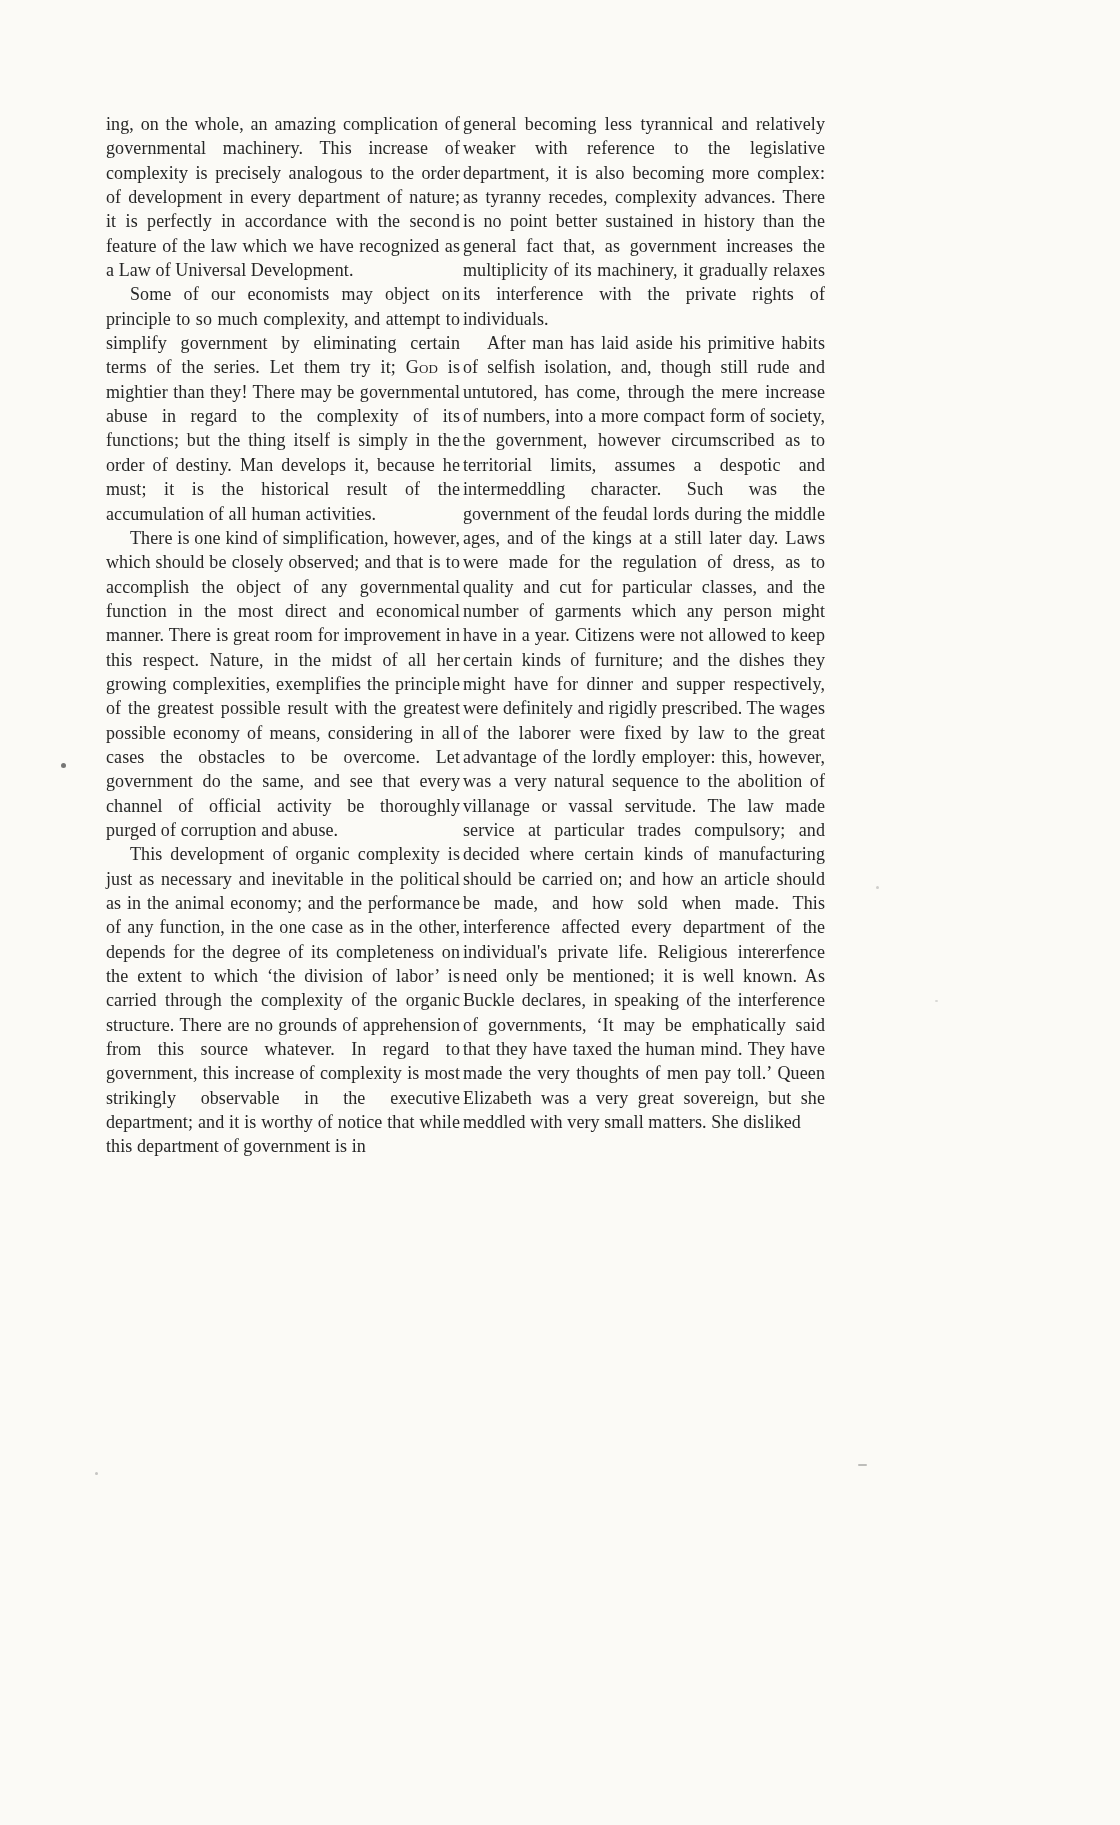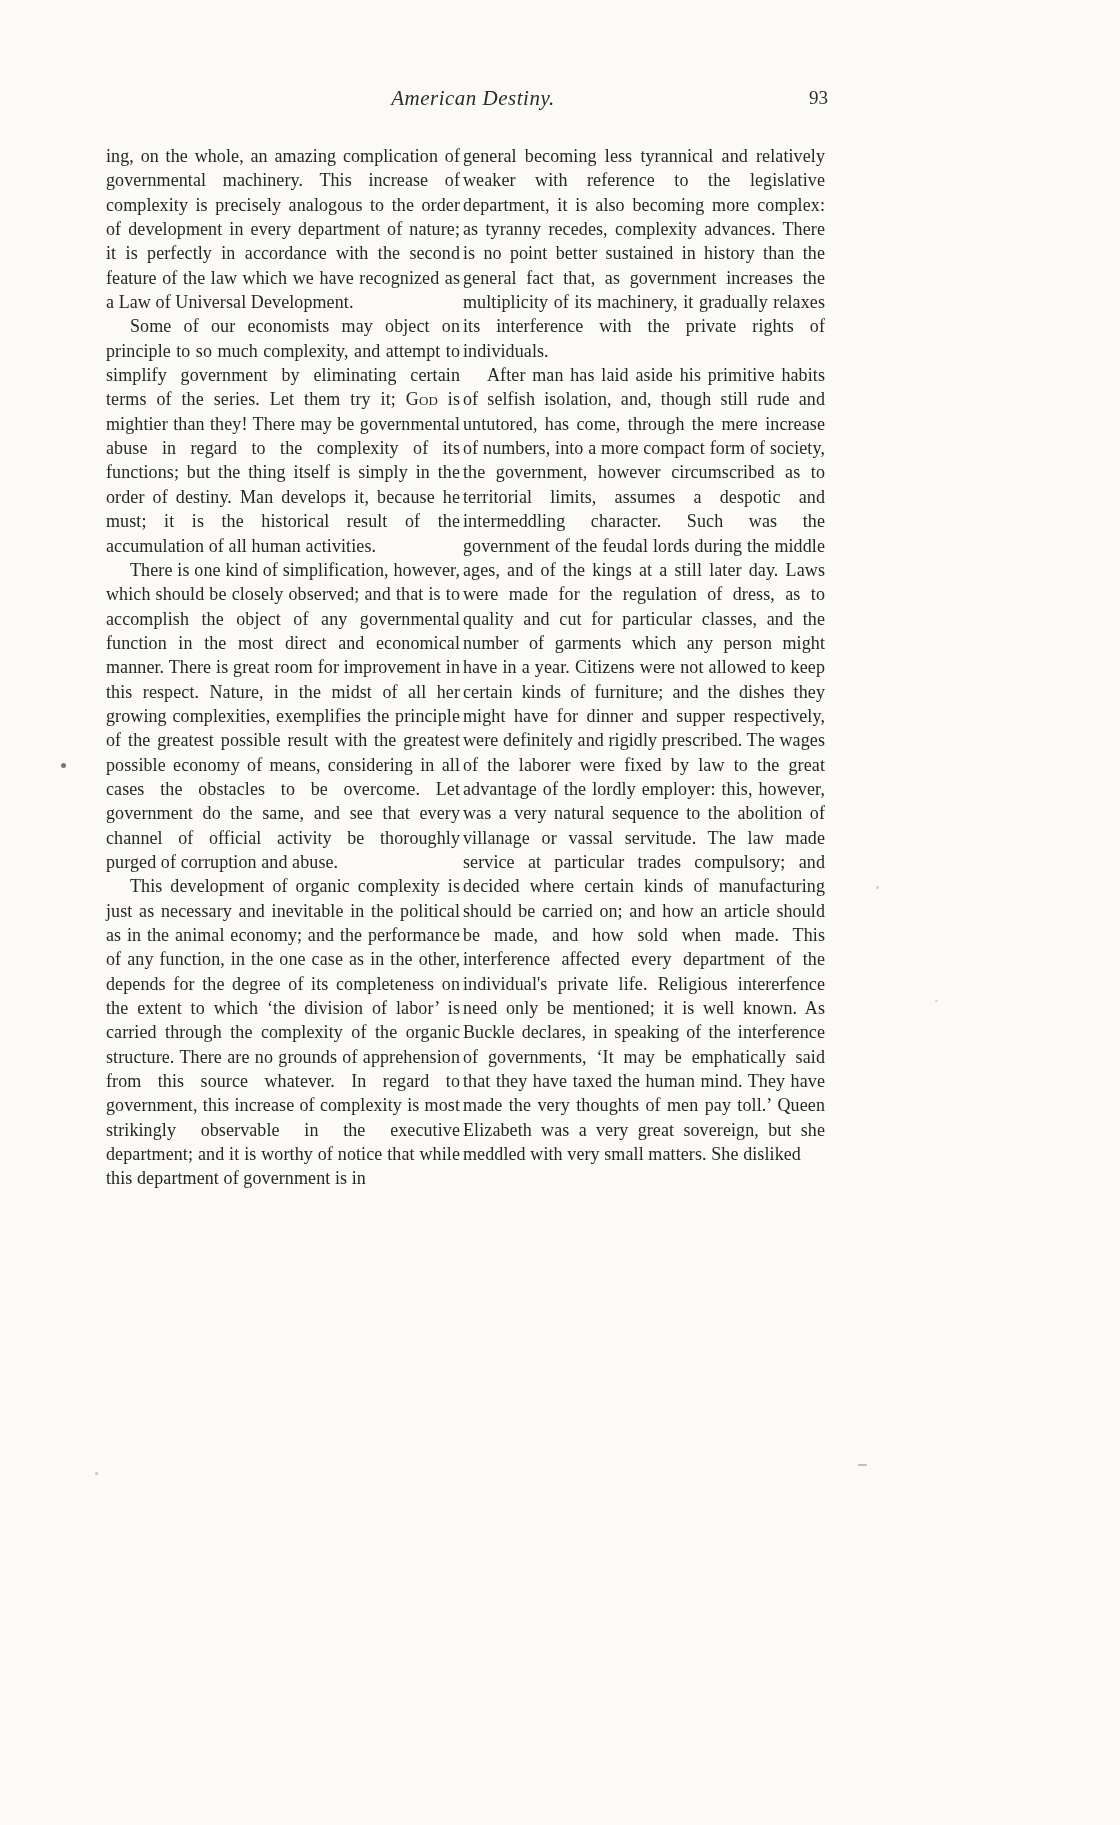--- a/index.html
+++ b/index.html
@@ -46,24 +46,20 @@
   .para { margin: 0; }
   .para.indent { text-indent: 24px; }
   .it { }
   .sc { font-variant: small-caps; }
   .speck { position: absolute; background: #4a4a4a; border-radius: 50%; }
 </style>
 </head>
 <body>
 
 <div class="page-content">
-  <div class="page-header">
-    <div class="header-title">American Destiny.</div>
-    <div class="page-number">93</div>
-  </div>
   <div class="columns">
     <div class="text-col col-left">
         <p class="para"><span>ing, on the whole, an amazing complication of governmental machinery. This increase of complexity is precisely analogous to the order of development in every department of nature; it is perfectly in accordance with the second feature of the law which we have recognized as a Law of Universal Development.</span></p>
         <p class="para indent"><span>Some of our economists may object on principle to so much complexity, and attempt to simplify government by eliminating certain terms of the series. Let them try it; </span><span class="sc">God</span><span> is mightier than they! There may be governmental abuse in regard to the complexity of its functions; but the thing itself is simply in the order of destiny. Man develops it, because he </span><span class="it">must;</span><span> it is the historical result of the accumulation of all human activities.</span></p>
         <p class="para indent"><span>There is one kind of simplification, however, which should be closely observed; and that is to accomplish the object of any governmental function in the most </span><span class="it">direct</span><span> and economical manner. There is great room for improvement in this respect. Nature, in the midst of all her growing complexities, exemplifies the principle of the greatest possible result with the greatest possible economy of means, considering in all cases the obstacles to be overcome. Let government do the same, and see that every channel of official activity be thoroughly purged of corruption and abuse.</span></p>
         <p class="para indent"><span>This development of organic complexity is just as necessary and inevitable in the political as in the animal economy; and the performance of any function, in the one case as in the other, depends for the degree of its completeness on the extent to which ‘the division of labor’ is carried through the complexity of the organic structure. There are no grounds of apprehension from this source whatever. In regard to government, this increase of complexity is most strikingly observable in the executive department; and it is worthy of notice that while this department of government is in</span></p>
       </div>
     <div class="text-col col-right">
         <p class="para"><span>general becoming less tyrannical and relatively weaker with reference to the legislative department, it is also becoming more complex: as tyranny recedes, complexity advances. There is no point better sustained in history than the general fact that, as government increases the multiplicity of its machinery, it gradually relaxes its interference with the private rights of individuals.</span></p>
         <p class="para indent"><span>After man has laid aside his primitive habits of selfish isolation, and, though still rude and untutored, has come, through the mere increase of numbers, into a more compact form of society, the government, however circumscribed as to territorial limits, assumes a despotic and intermeddling character. Such was the government of the feudal lords during the middle ages, and of the kings at a still later day. Laws were made for the regulation of dress, as to quality and cut for particular classes, and the number of garments which any person might have in a year. Citizens were not allowed to keep certain kinds of furniture; and the dishes they might have for dinner and supper respectively, were definitely and rigidly prescribed. The wages of the laborer were fixed by law to the great advantage of the lordly employer: this, however, was a very natural sequence to the abolition of villanage or vassal servitude. The law made service at particular trades compulsory; and decided where certain kinds of manufacturing should be carried on; and how an article should be made, and how sold when made. This interference affected every department of the individual's private life. Religious intererfence need only be mentioned; it is well known. As Buckle declares, in speaking of the interference of governments, ‘It may be emphatically said that they have taxed the human mind. They have made the very thoughts of men pay toll.’ Queen Elizabeth was a very great sovereign, but she meddled with very small matters. She disliked</span></p>

